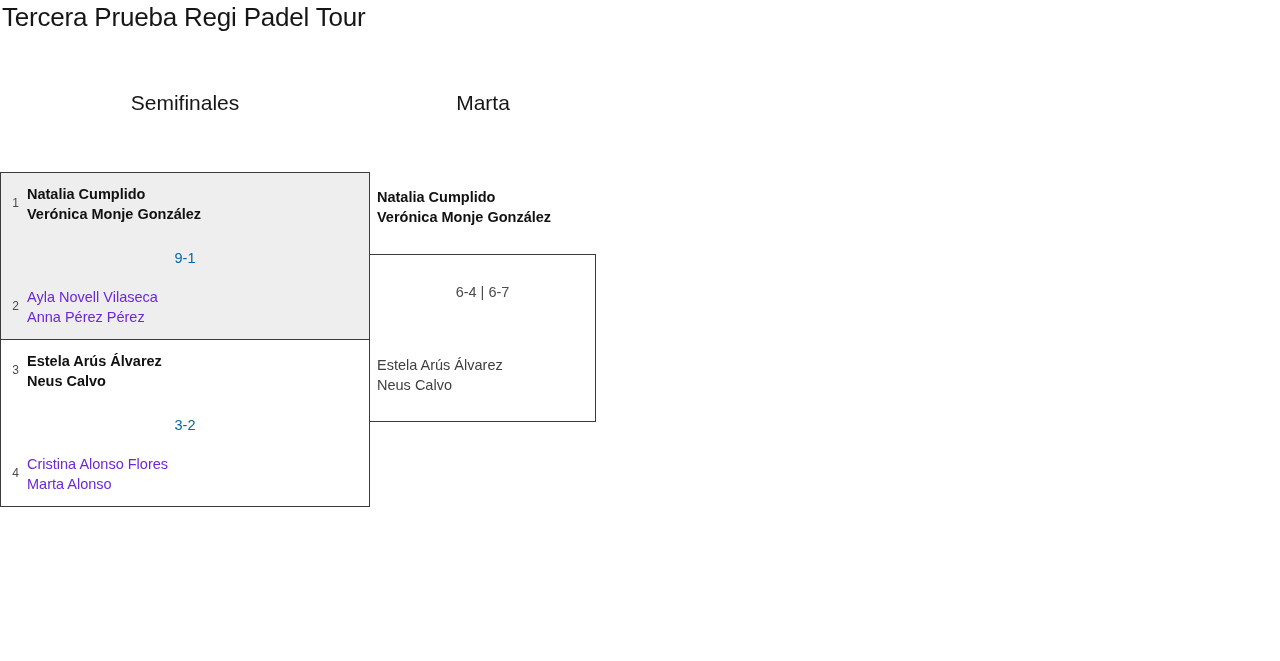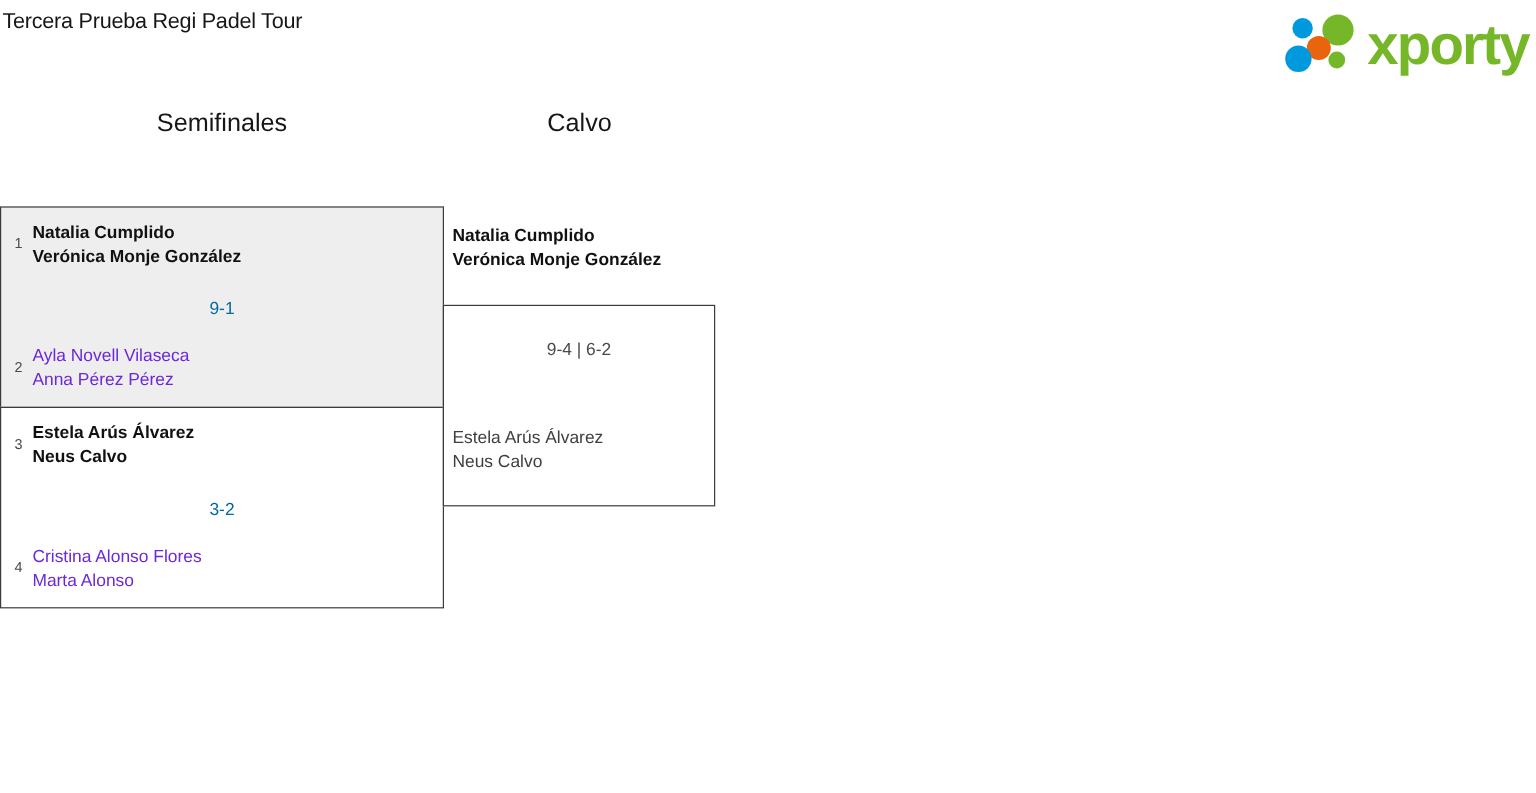--- a/index.html
+++ b/index.html
@@ -25,21 +25,21 @@
     width: 1280px;
     height: 84px;
   }
   .title-block {
     position: absolute;
     left: 0;
     top: 0;
     padding: 2px 0 0 2px;
   }
   .title-line {
-    font-size: 18px;
+    font-size: 26px;
     line-height: 31px;
     font-weight: 400;
     color: #161616;
     letter-spacing: -0.2px;
     white-space: nowrap;
   }
 
   
   .logo {
     position: absolute;
@@ -205,38 +205,28 @@
 </style>
 </head>
 <body>
 
 <div class="page-header">
 
   <div class="title-block">
     <div class="title-line">Tercera Prueba Regi Padel Tour</div>
   </div>
 
-  <div class="logo">
-    <div class="logo-mark">
-      <span class="dot dot-blue-sm"></span>
-      <span class="dot dot-green-lg"></span>
-      <span class="dot dot-orange"></span>
-      <span class="dot dot-blue-lg"></span>
-      <span class="dot dot-green-sm"></span>
-    </div>
-    <div class="logo-text">xporty</div>
-  </div>
 
 </div>
 
 <div class="bracket">
 
   <div class="round-headers">
     <div class="round-title sf">Semifinales</div>
-    <div class="round-title fi">Calvo</div>
+    <div class="round-title fi">Marta</div>
   </div>
 
   <div class="rounds">
 
     <div class="match sf1 highlight">
       <div class="team top winner">
         <div class="seed">1</div>
         <div class="team-names">
           <div class="team-name">Natalia Cumplido</div>
           <div class="team-name">Verónica Monje González</div>
@@ -270,21 +260,21 @@
       </div>
     </div>
 
     <div class="match final"></div>
 
     <div class="final-winner-block final-team winner">
       <div class="team-name">Natalia Cumplido</div>
       <div class="team-name">Verónica Monje González</div>
     </div>
 
-    <div class="final-score">9-4 | 6-2</div>
+    <div class="final-score">6-4 | 6-7</div>
 
     <div class="final-loser-block final-team loser">
       <div class="team-name">Estela Arús Álvarez</div>
       <div class="team-name">Neus Calvo</div>
     </div>
 
   </div>
 </div>
 
 </body></html>

